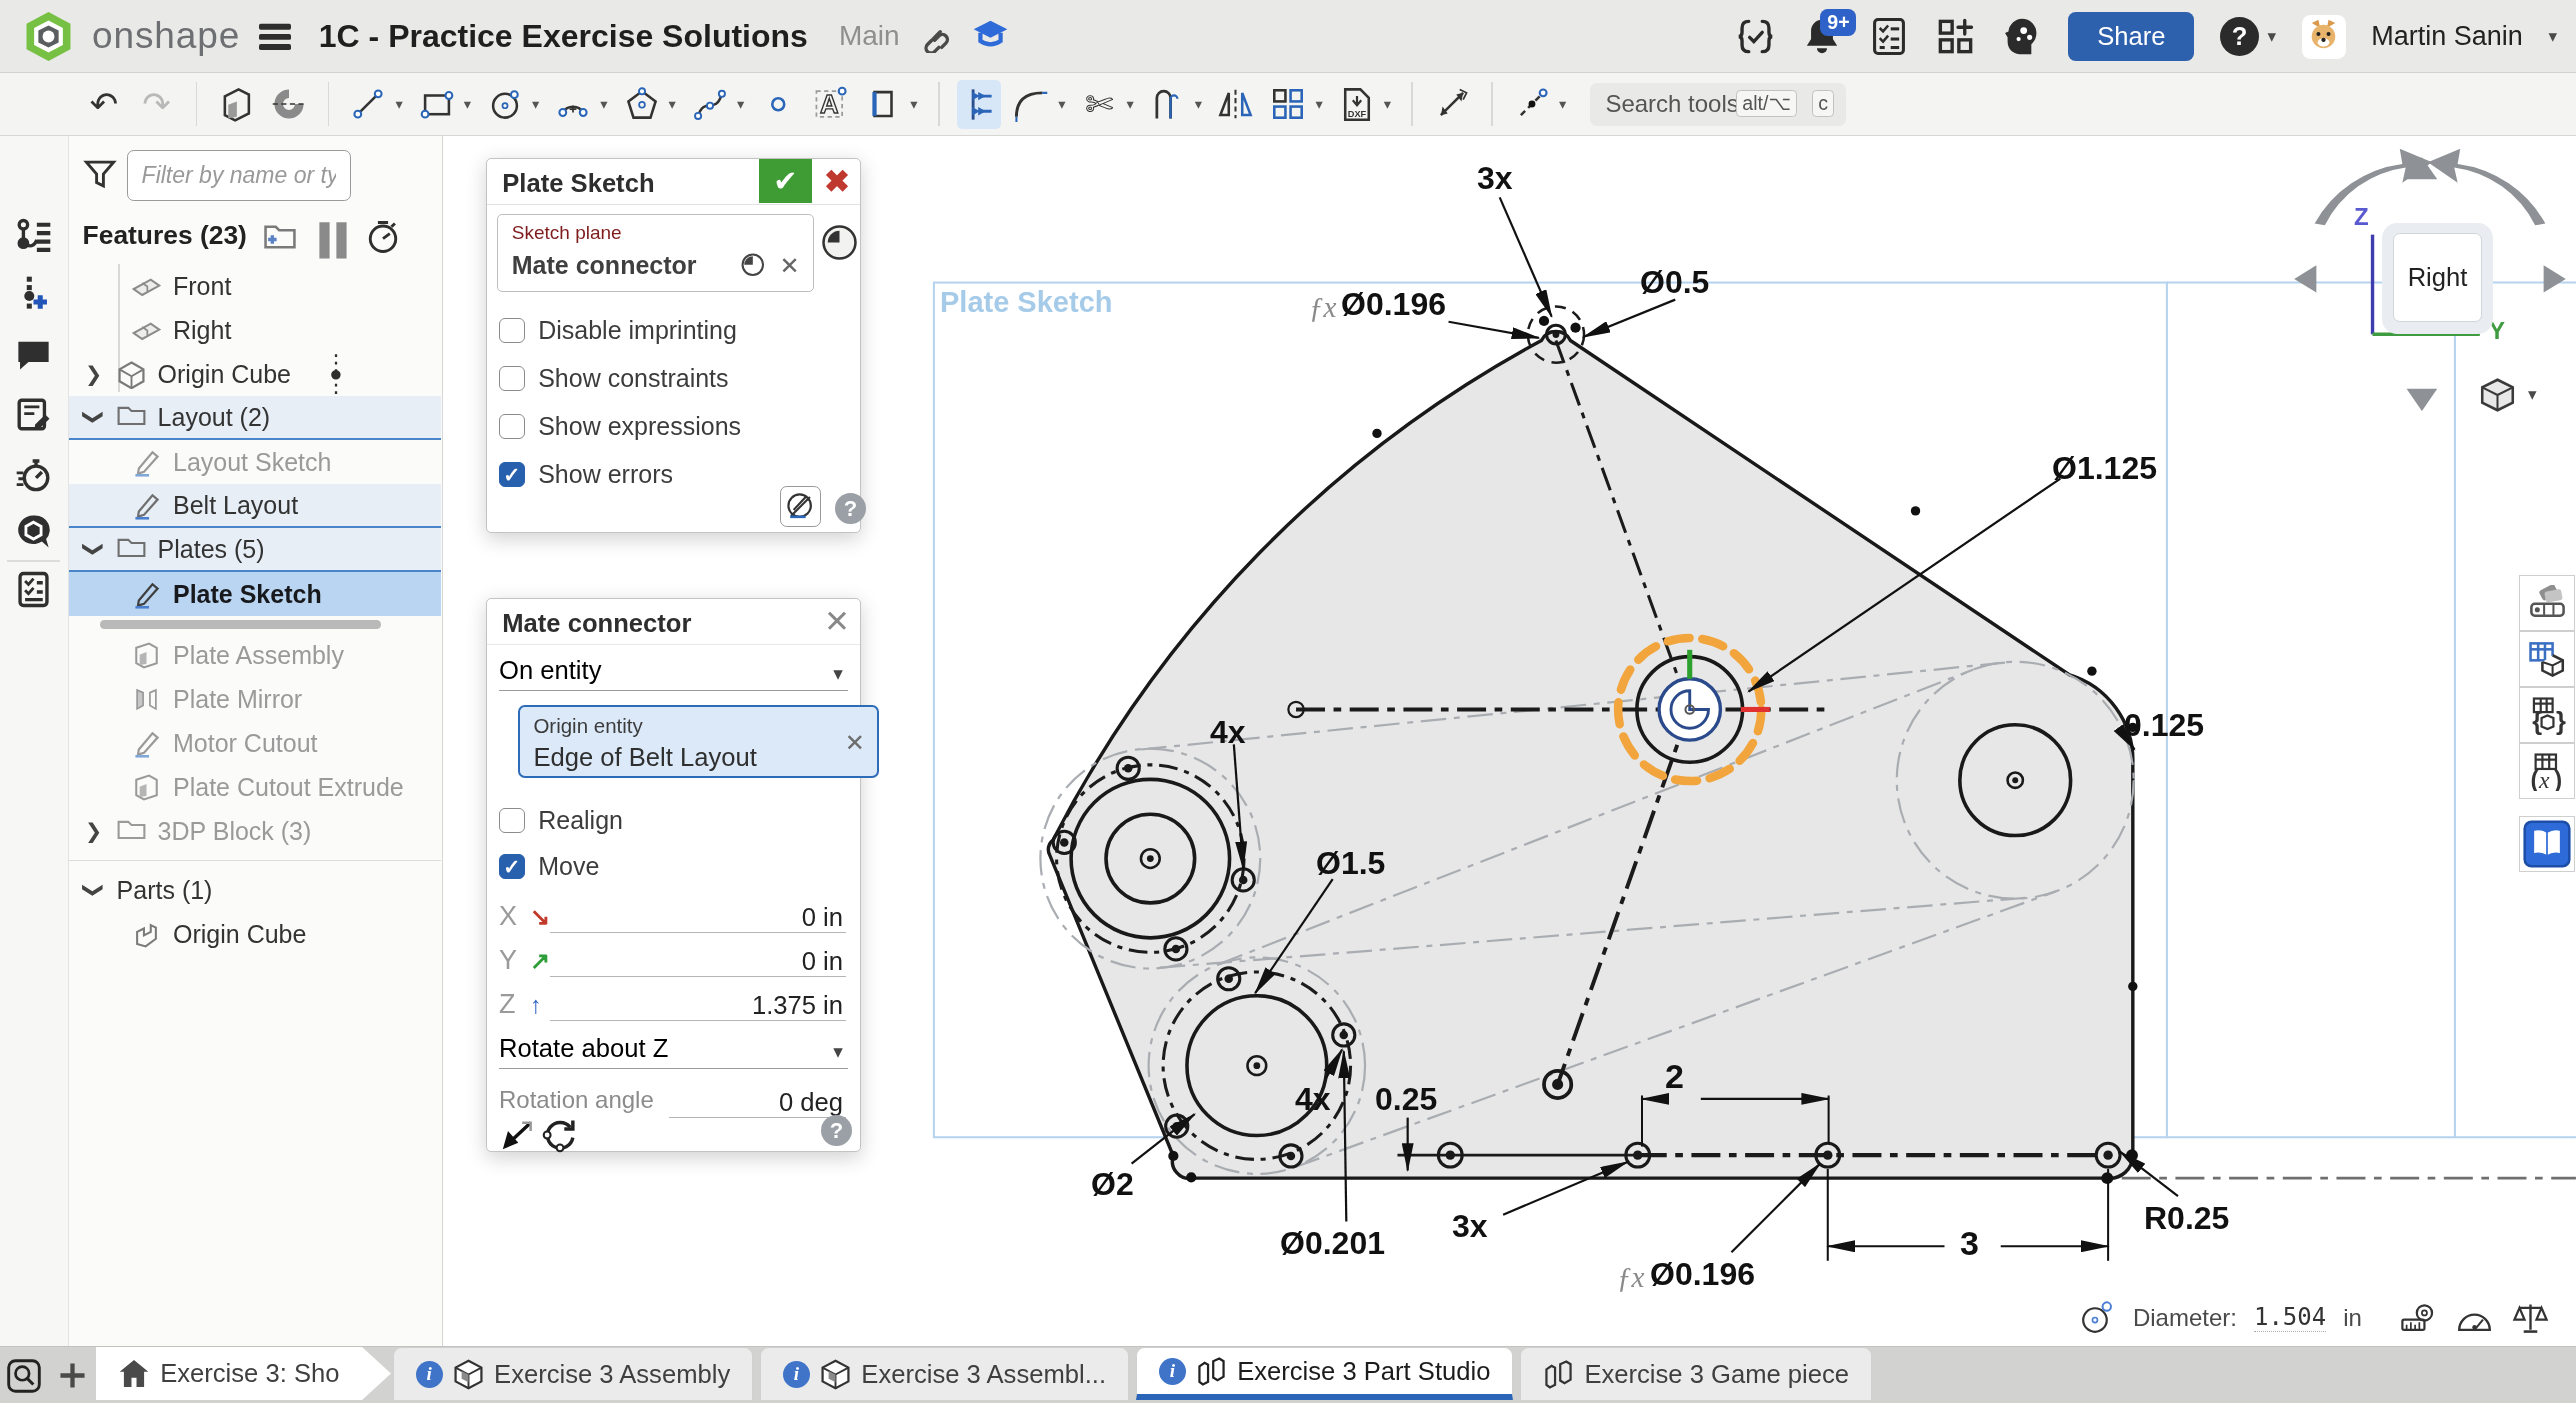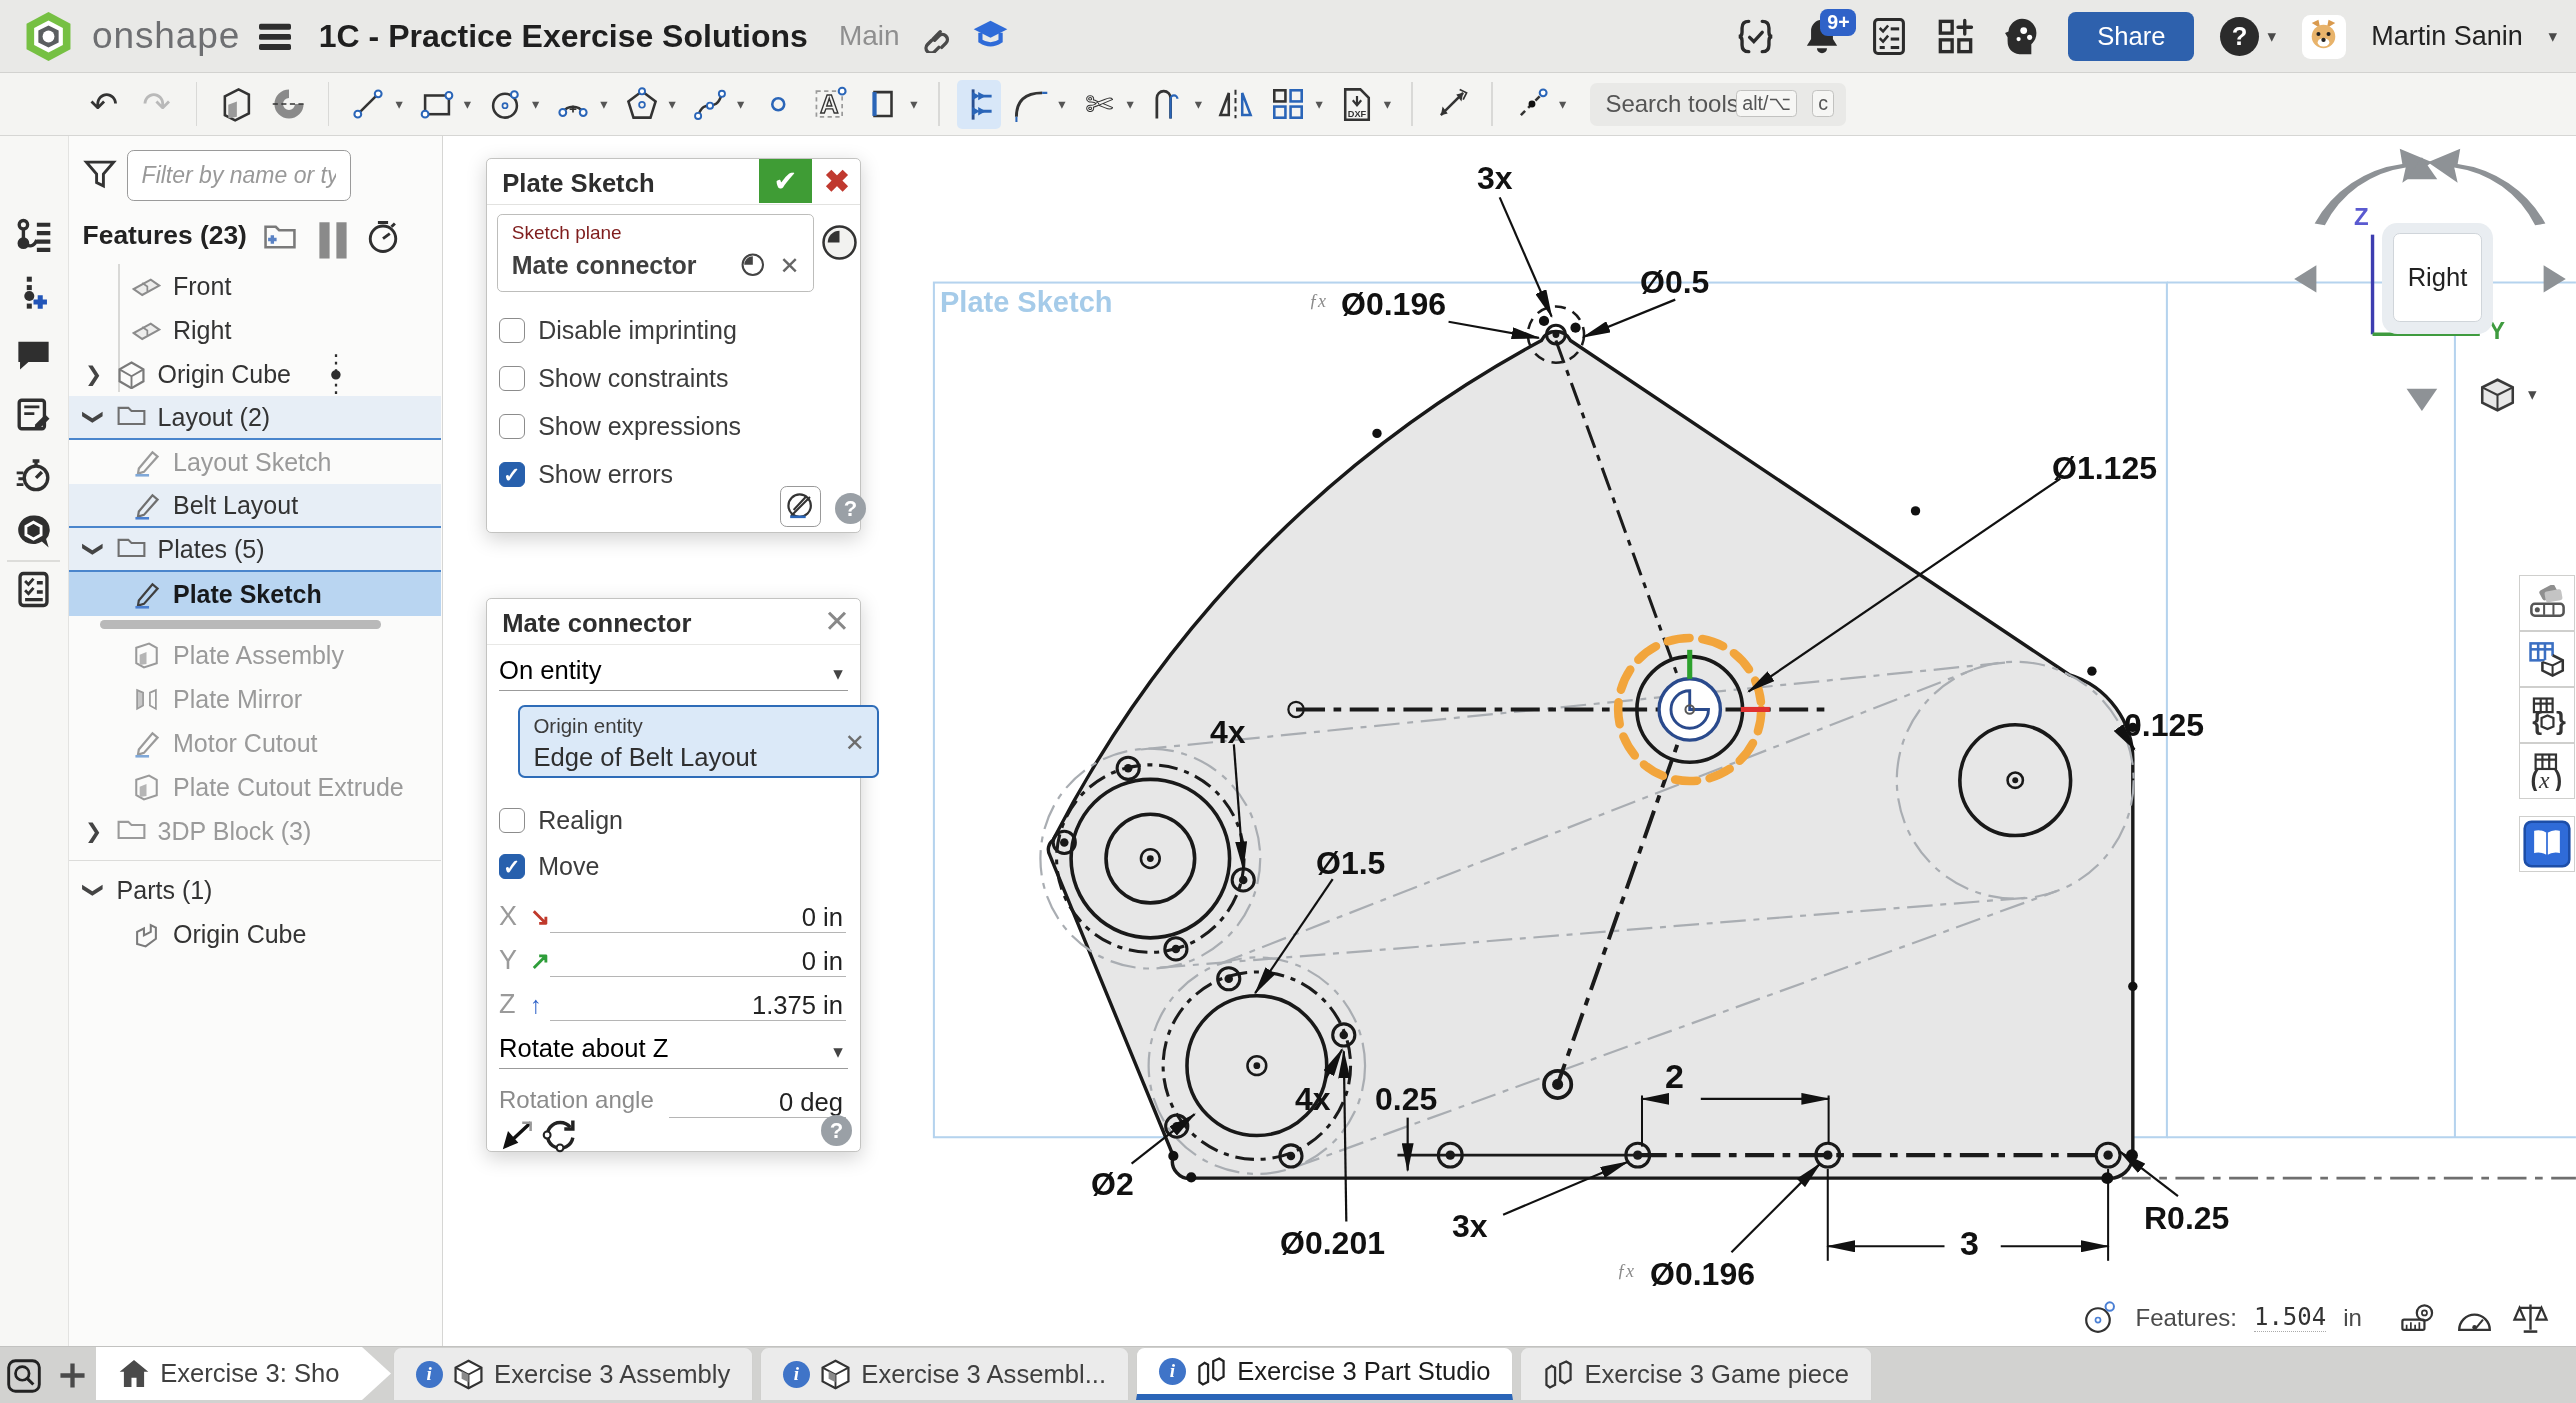--- a/index.html
+++ b/index.html
@@ -75,21 +75,21 @@
   .treediv { height:1.7px; background:#dcdcda; margin:6.8px 0; }
   .guide { position:absolute; width:1.7px; background:#d9d9d7; left:34px; }
 
   .collapse-tab { position:absolute; left:445px; top:692px; width:36px; height:65px; background:#fff;
     border:1.7px solid #c9c9c7; border-left:none; border-radius:0 8.5px 8.5px 0;
     display:flex; align-items:center; justify-content:center; }
 
   
   .canvas { position:absolute; left:443px; top:136px; width:2133px; height:1210px; background:#fff; overflow:hidden; }
   .dimlbl { position:absolute; font-size:32px; font-weight:bold; color:#111; white-space:nowrap; }
-  .fxlbl { position:absolute; font-size:18px; font-style:italic; color:#8a8a8a; font-family:"Liberation Serif",serif; }
+  .fxlbl { position:absolute; font-size:29px; font-style:italic; color:#8a8a8a; font-family:"Liberation Serif",serif; }
   .sketchlbl { position:absolute; left:940px; top:286px; font-size:29px; color:#a5cbe9; font-weight:bold; }
 
   
   .dlg { position:absolute; width:375px; background:#fff; border:1.7px solid #c3c3c1; border-radius:5.1px;
     box-shadow:0 5.1px 20.5px rgba(0,0,0,.18); }
   .dlg-title { font-size:25.6px; font-weight:bold; color:#2e2e2e; position:absolute; left:15.3px; top:10.2px; }
   .dlg-head { position:relative; height:46px; border-bottom:1.7px solid #e2e2e0; }
   .btn-ok { position:absolute; right:48px; top:0; width:53px; height:44px; background:#3f9c35;
     color:#fff; font-size:29px; display:flex; align-items:center; justify-content:center; }
   .btn-x { position:absolute; right:0; top:0; width:46px; height:44px; color:#c0392f; font-size:31px;
@@ -1032,21 +1032,21 @@
   </div>
 
   <div class="statusbar">
     <span>
       <svg width="37" height="37" viewBox="0 0 44 44">
           <circle cx="19" cy="25" r="14" fill="none" stroke="#333" stroke-width="2.6"></circle>
           <circle cx="33" cy="9" r="5" fill="none" stroke="#4a7fd4" stroke-width="2.4"></circle>
           <circle cx="19" cy="25" r="3" fill="none" stroke="#4a7fd4" stroke-width="2"></circle>
         </svg>
     </span>
-    <span class="stxt">Features:</span>
+    <span class="stxt">Diameter:</span>
     <span class="sval">1.504</span>
     <span class="stxt">in</span>
     <span style="margin-left:20.5px">
       <svg width="39" height="34" viewBox="0 0 46 40">
           <circle cx="30" cy="14" r="9" fill="none" stroke="#333" stroke-width="2.6"></circle>
           <circle cx="30" cy="14" r="3" fill="none" stroke="#333" stroke-width="2"></circle>
           <rect x="4" y="22" width="26" height="12" rx="2" fill="none" stroke="#333" stroke-width="2.6"></rect>
           <path d="M9 28 v6 M14 25 v9 M19 28 v6 M24 25 v9" stroke="#333" stroke-width="2"></path>
         </svg>
     </span>

